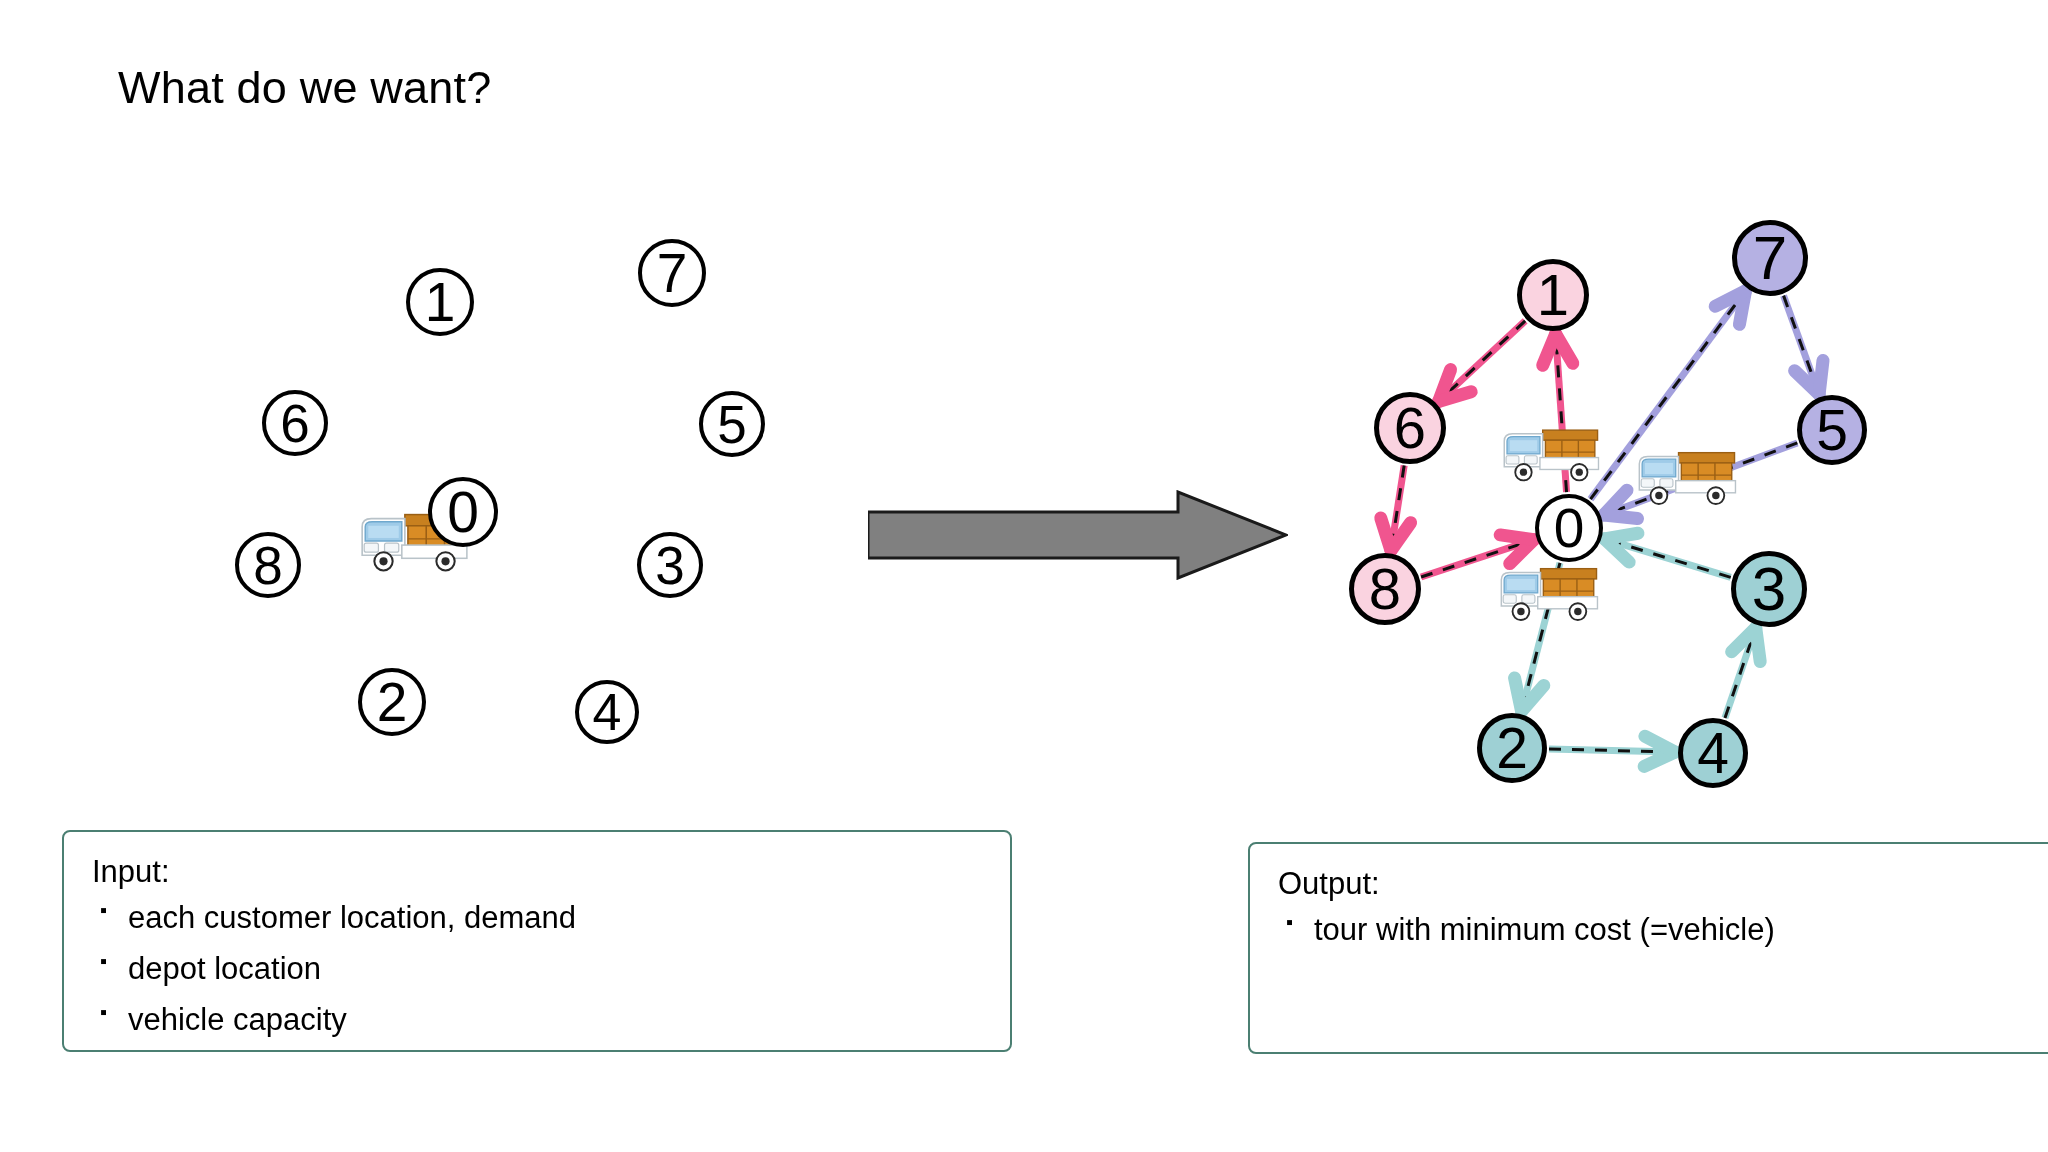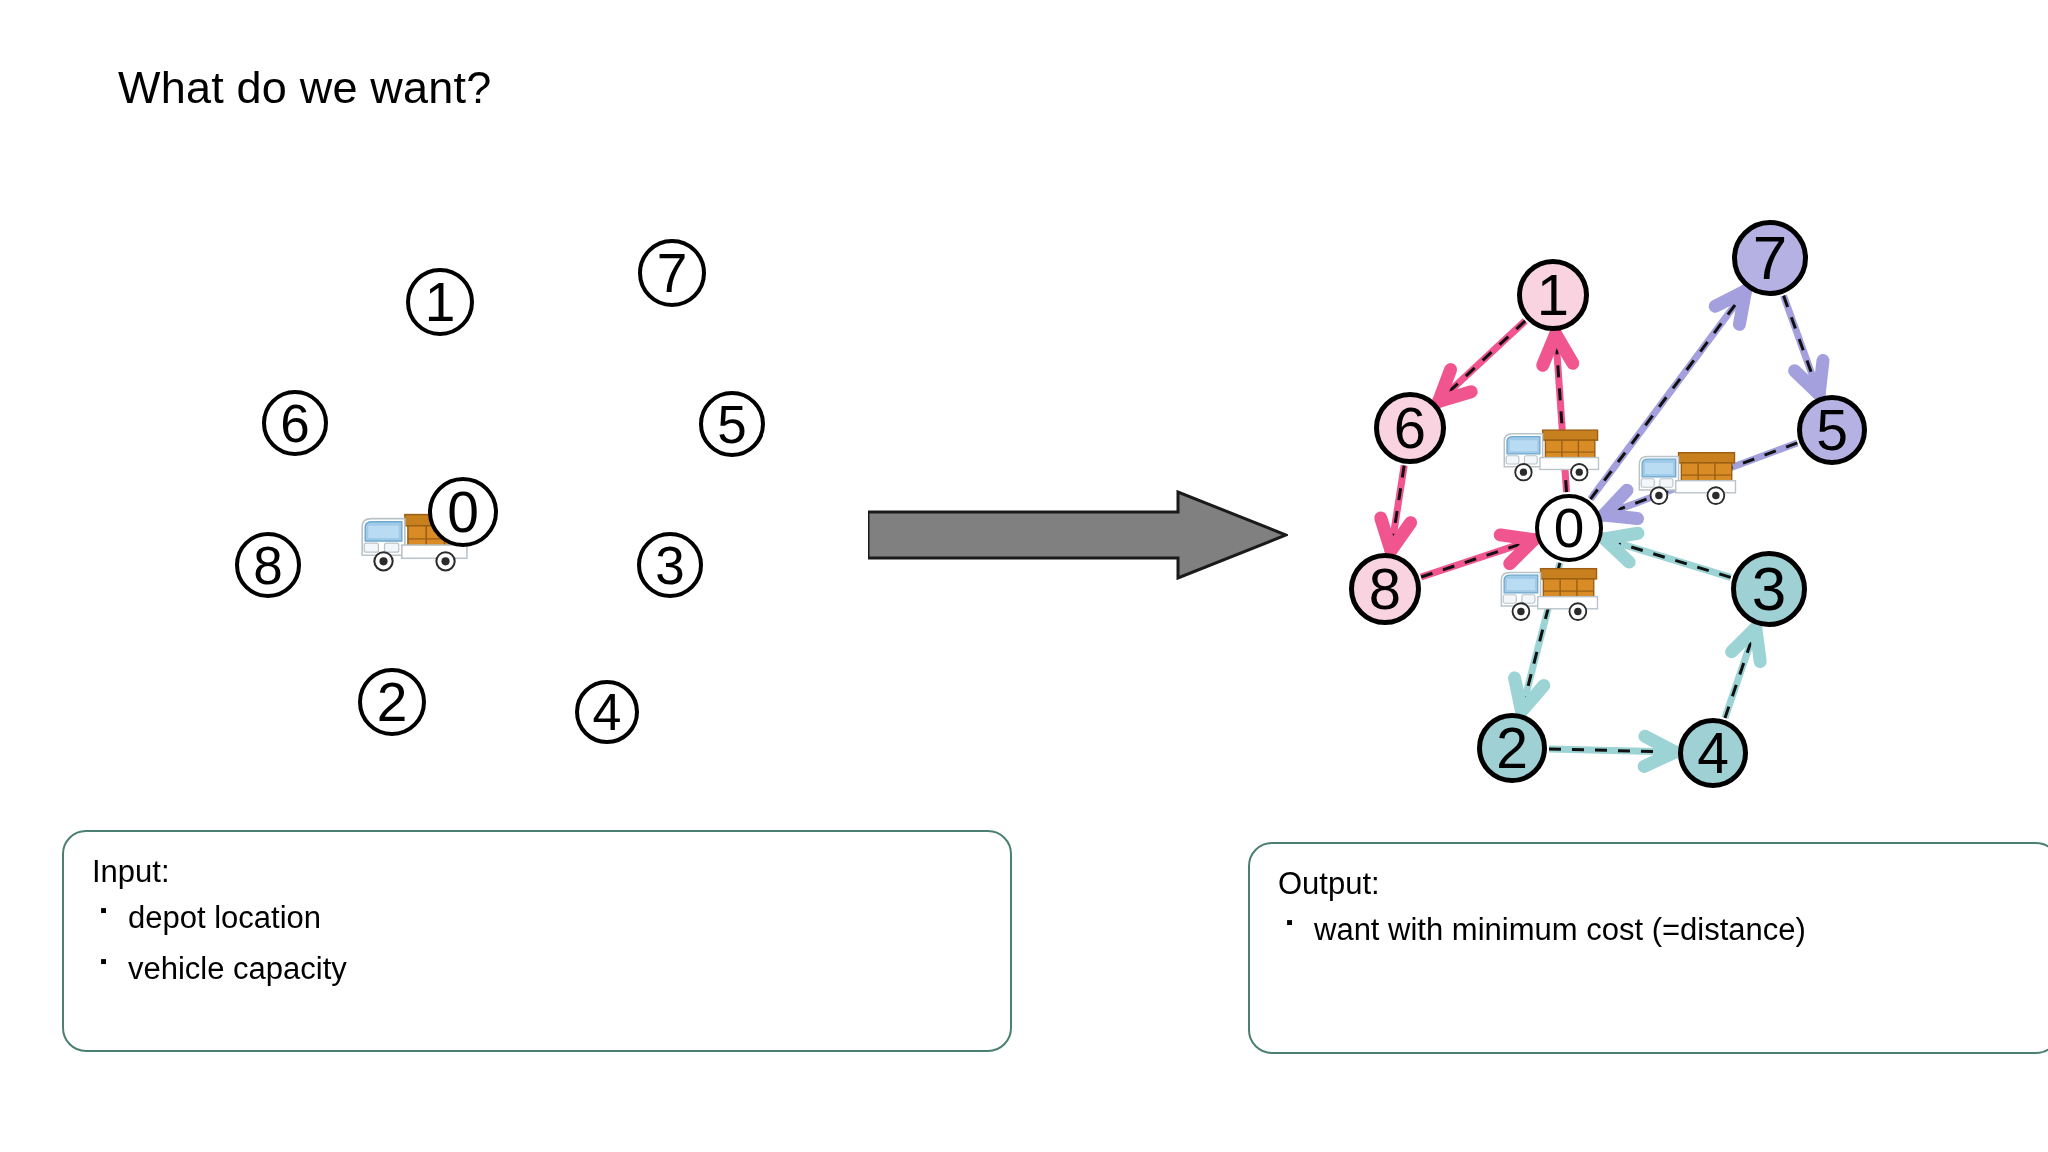--- a/index.html
+++ b/index.html
@@ -67,21 +67,21 @@
     left: 868px;
     top: 490px;
     width: 420px;
     height: 90px;
   }
 
   
   .caption-box {
     position: absolute;
     border: 2px solid #4b7f72;
-    border-radius: 24px;
+    border-radius: 8px;
     box-sizing: border-box;
     background: #ffffff;
     color: #000000;
     font-size: 31px;
   }
   .caption-box .cap-head {
     position: absolute;
     left: 28px;
     top: 22px;
     font-size: 31px;
@@ -347,27 +347,28 @@
 
   <div id="big-arrow">
     <svg width="420" height="90" viewBox="0 0 420 90">
       <polygon points="0,22 310,22 310,2 418,45 310,88 310,68 0,68" fill="#808080" stroke="#1a1a1a" stroke-width="3" stroke-linejoin="miter"></polygon>
     </svg>
   </div>
 
   <div class="caption-box" id="input-box">
     <div class="cap-head">Input:</div>
     <ul>
+      <li>each customer location, demand</li>
       <li>depot location</li>
       <li>vehicle capacity</li>
     </ul>
   </div>
 
   <div class="caption-box" id="output-box">
     <div class="cap-head">Output:</div>
     <ul>
-      <li>want with minimum cost (=distance)</li>
+      <li>tour with minimum cost (=vehicle)</li>
     </ul>
   </div>
 
   <div id="page-number">1</div>
 
 </div>
 
 </body></html>

